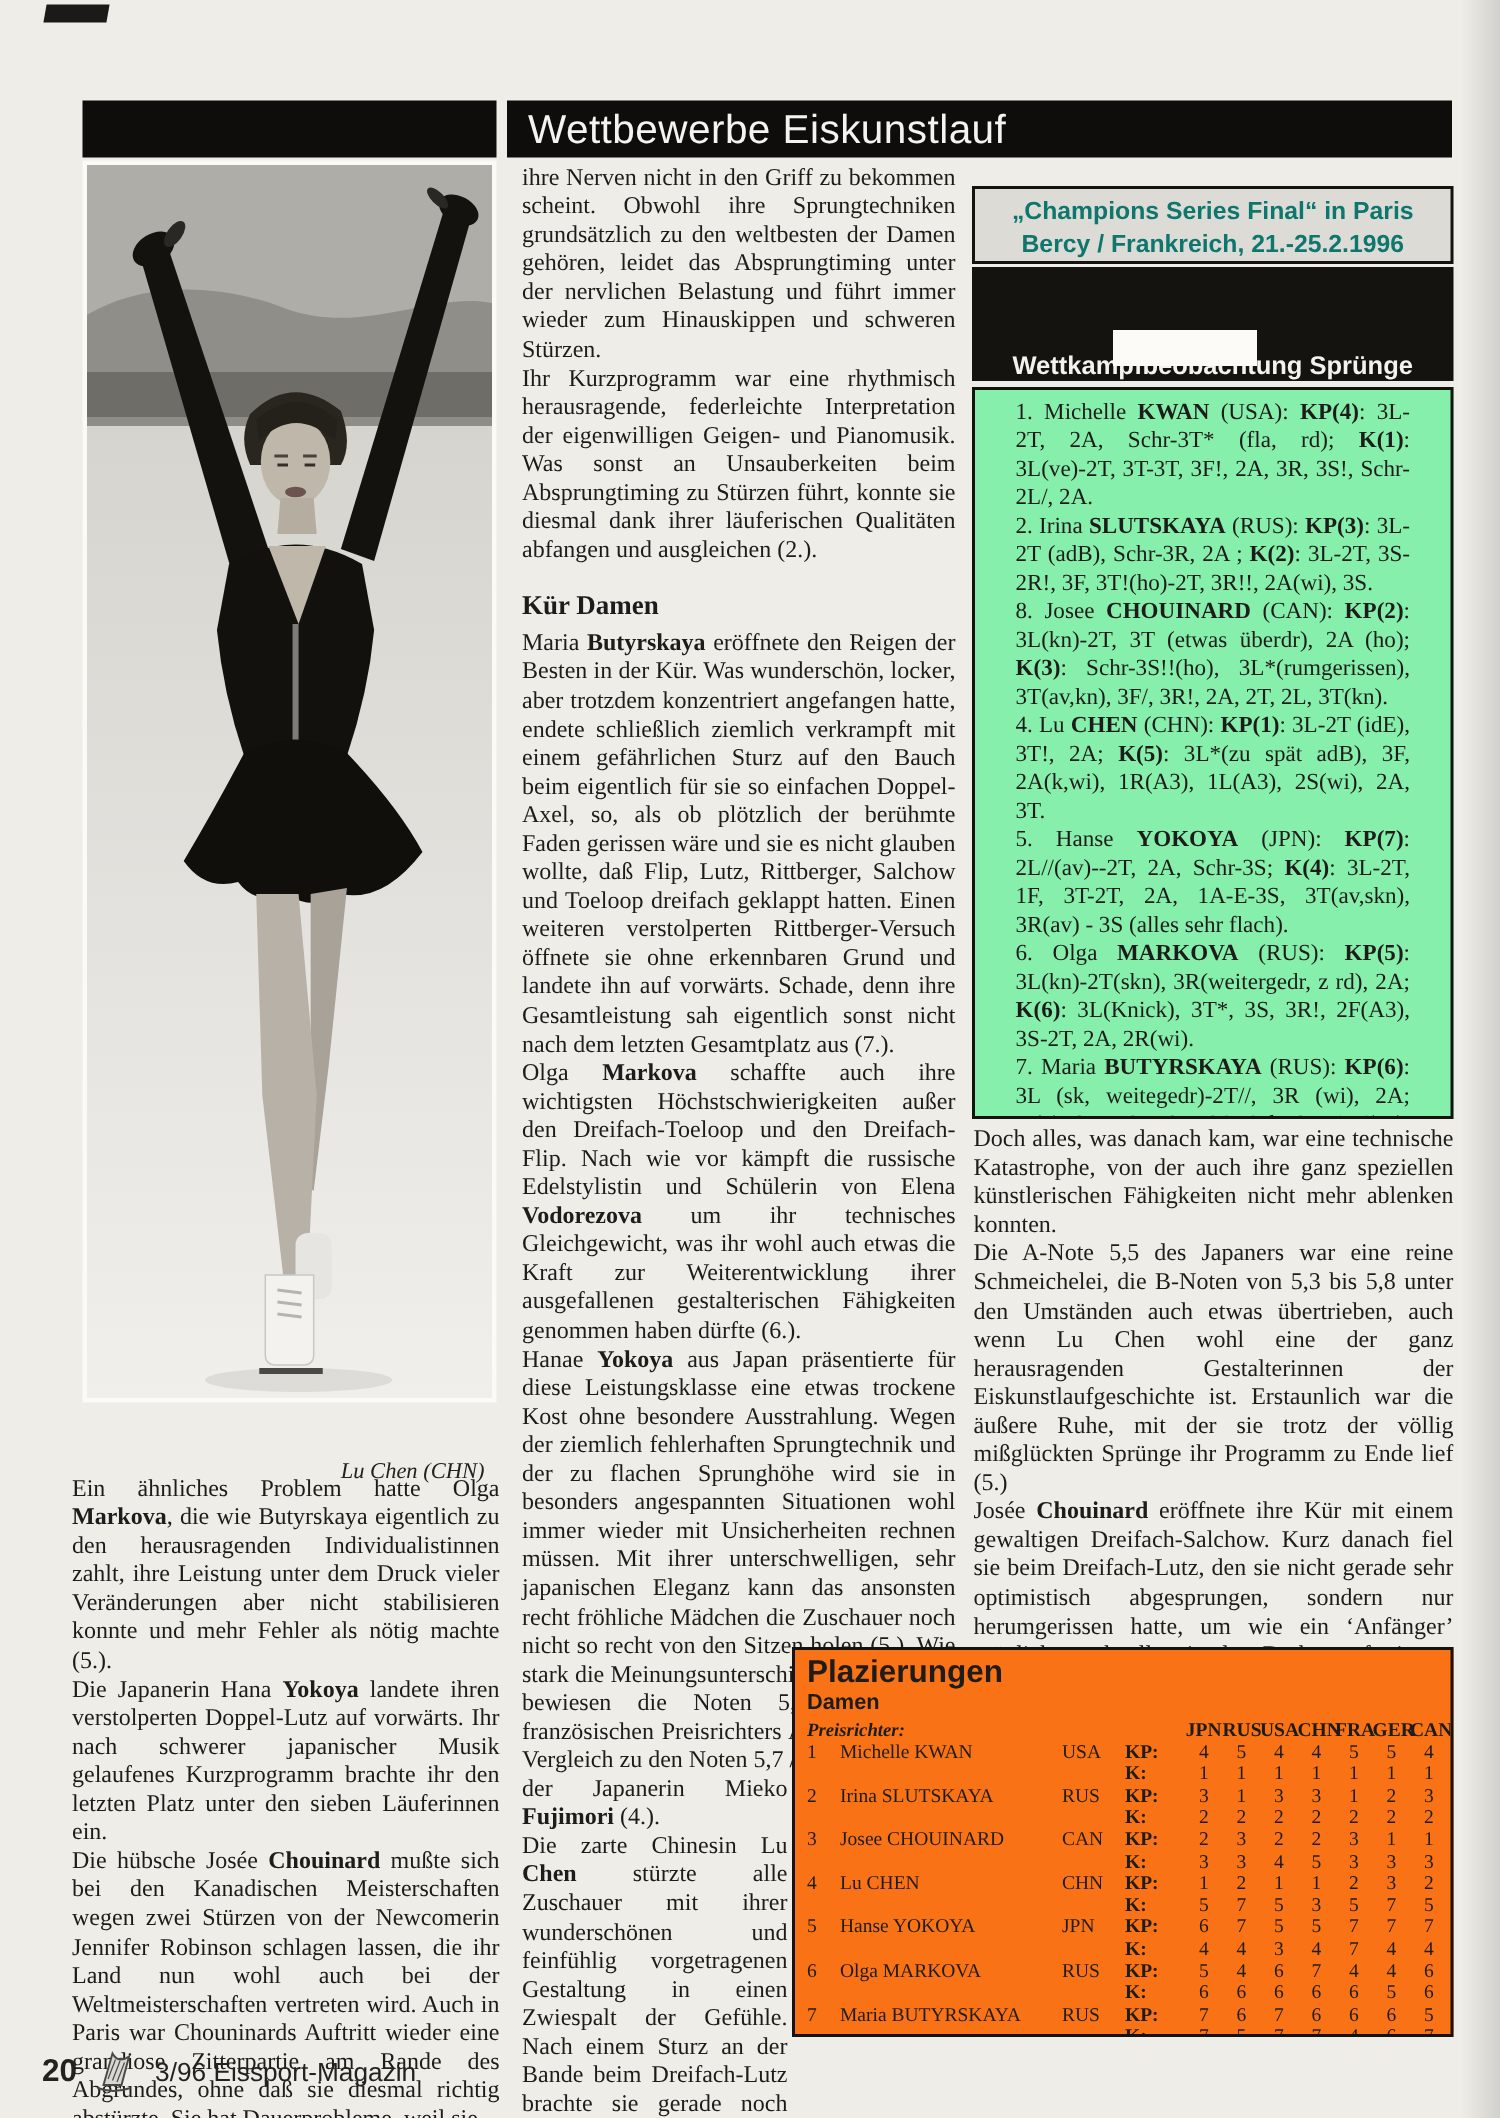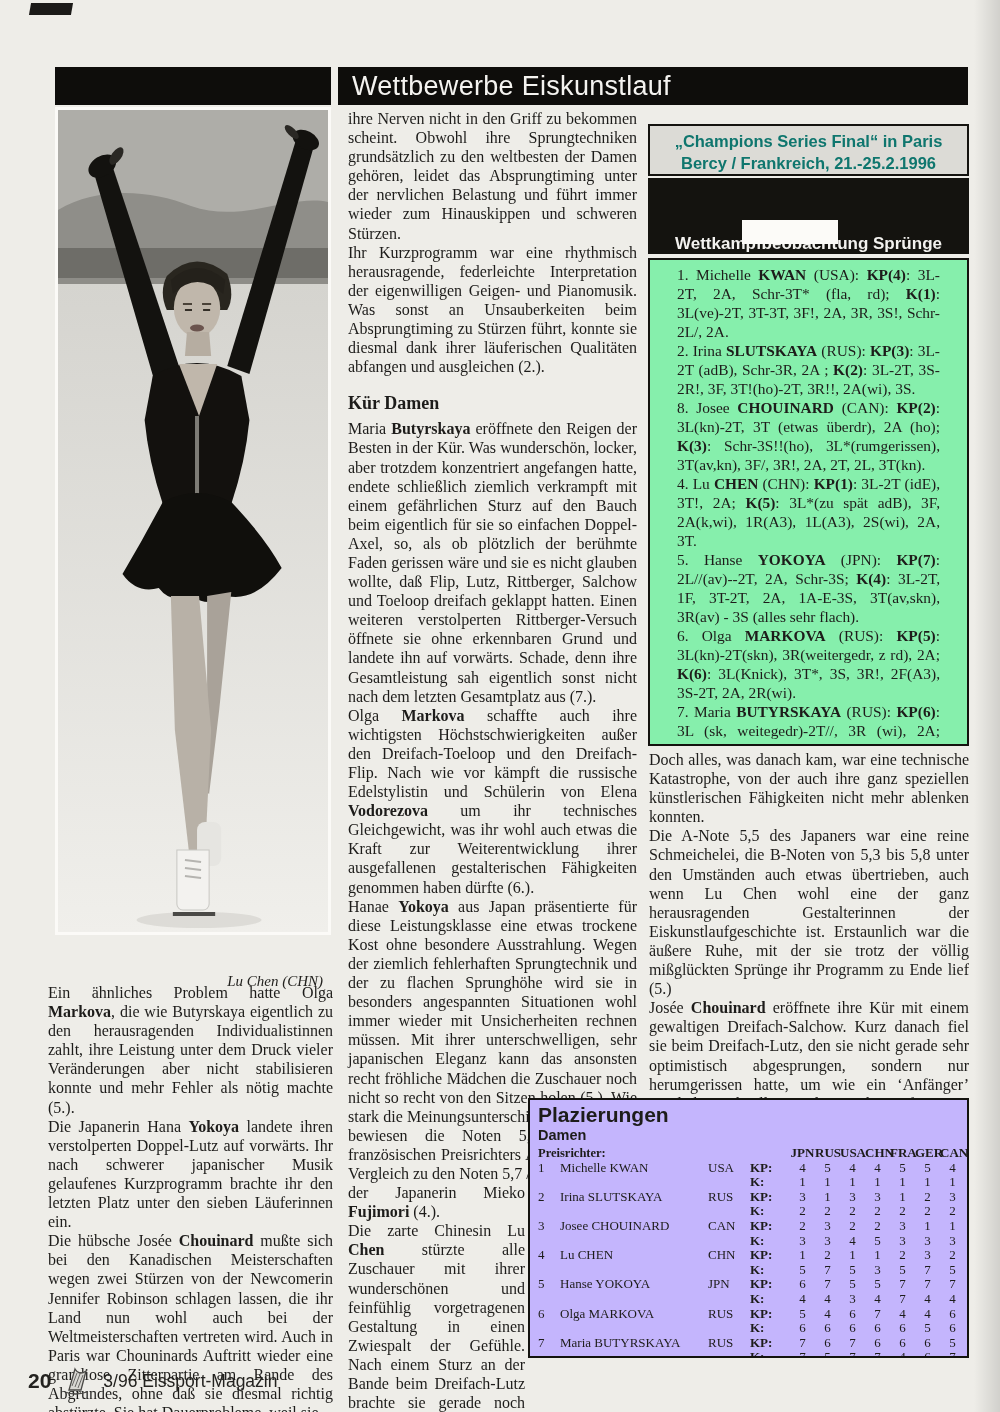--- a/index.html
+++ b/index.html
@@ -41,28 +41,28 @@
   .obs-box{position:absolute;left:648px;top:178px;width:321px;height:76px;background:#14130f;
         box-sizing:border-box;text-align:center;}
   .obs-title{color:#f3f2ef;font-family:"Liberation Sans",sans-serif;font-weight:bold;
         font-size:17px;padding-top:8px;margin-top:48px;}
   .blank-box{position:absolute;left:94px;top:42px;width:96px;height:24px;background:#fcfbf8;}
   .jump-box{position:absolute;left:648px;top:258px;width:321px;height:488px;background:#86efac;
         border:2px solid #14130f;box-sizing:border-box;padding:5px 27px;overflow:hidden;}
   .jump-box p{margin:0;font-size:15.4px;line-height:19px;text-align:justify;}
 
   
-  .pl-box{position:absolute;left:528px;top:1098px;width:441px;height:260px;background:#c4b5fd;
+  .pl-box{position:absolute;left:528px;top:1098px;width:441px;height:260px;background:#f97316;
         border:2px solid #14130f;box-sizing:border-box;padding:3px 0 0 8px;overflow:hidden;}
   .pl-title{font-family:"Liberation Sans",sans-serif;font-weight:bold;font-size:21px;line-height:24px;}
   .pl-sub{font-family:"Liberation Sans",sans-serif;font-weight:bold;font-size:14.5px;line-height:17px;}
   .pl-grid{display:grid;grid-template-columns:22px 148px 42px 40px repeat(7,25px);
         font-size:13px;line-height:14.6px;margin-top:2px;}
   .pl-grid .hdr{font-weight:bold;text-align:center;}
-  .pl-grid .jlabel{grid-column:1 / span 4;font-weight:bold;font-size:12.5px;}
+  .pl-grid .jlabel{grid-column:1 / span 4;font-weight:bold;font-size:12.5px;font-style:italic;}
   .pl-grid .num{text-align:center;}
   .pl-grid .lbl{font-weight:bold;}
 
   
   .footer{position:absolute;left:28px;top:1366px;display:flex;align-items:center;gap:10px;
         font-family:"Liberation Sans",sans-serif;color:#23221f;}
   .page-num{font-weight:bold;font-size:21px;}
   .issue{font-size:17.5px;}
   .logo svg{display:block;}
 </style>

